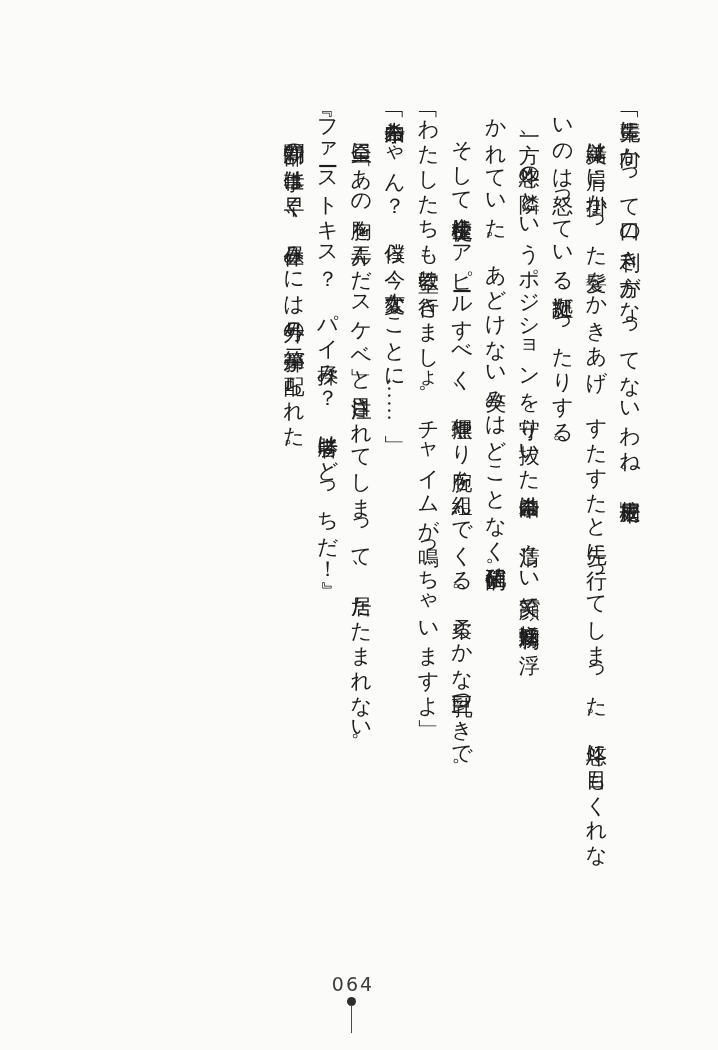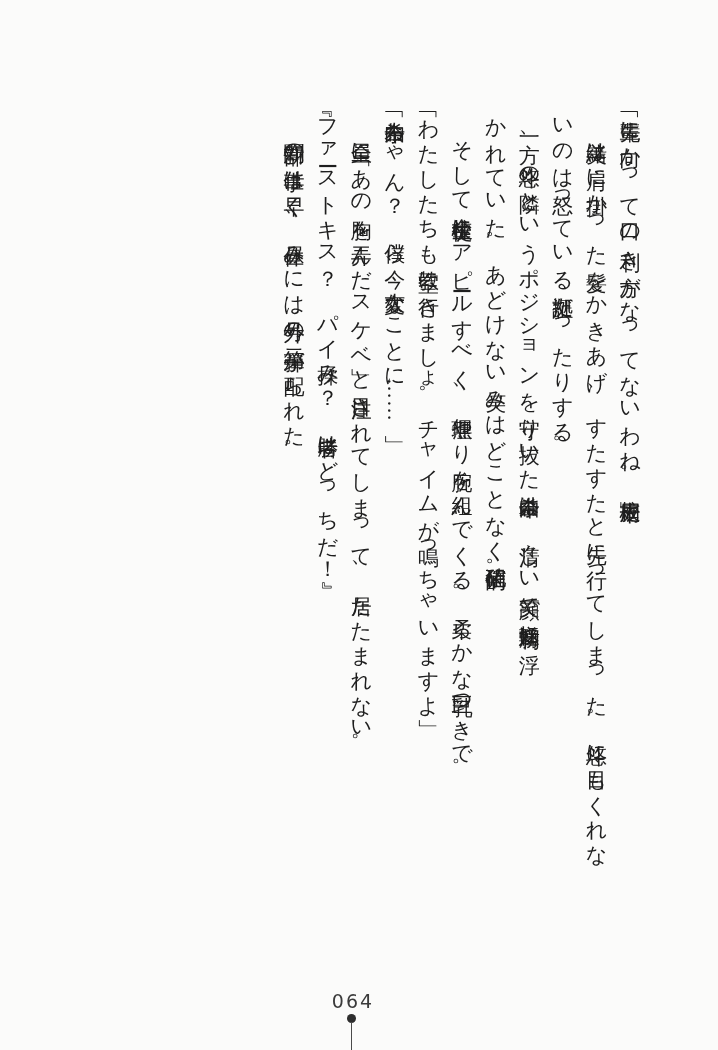--- a/index.html
+++ b/index.html
@@ -36,21 +36,21 @@
   .tcol {
     margin: 0;
     padding: 0;
     line-height: 33.6px;   
     white-space: pre;      
   }
   
   .page-footer {
     position: absolute;
     left: 0;
-    bottom: 0;
+    bottom: 17px;
     width: 100%;
     height: 56px;
   }
   .page-number {
     position: absolute;
     left: 322px;
     top: -4px;
     width: 62px;
     text-align: center;
     font-family: "DejaVu Sans", "Liberation Sans", sans-serif;

